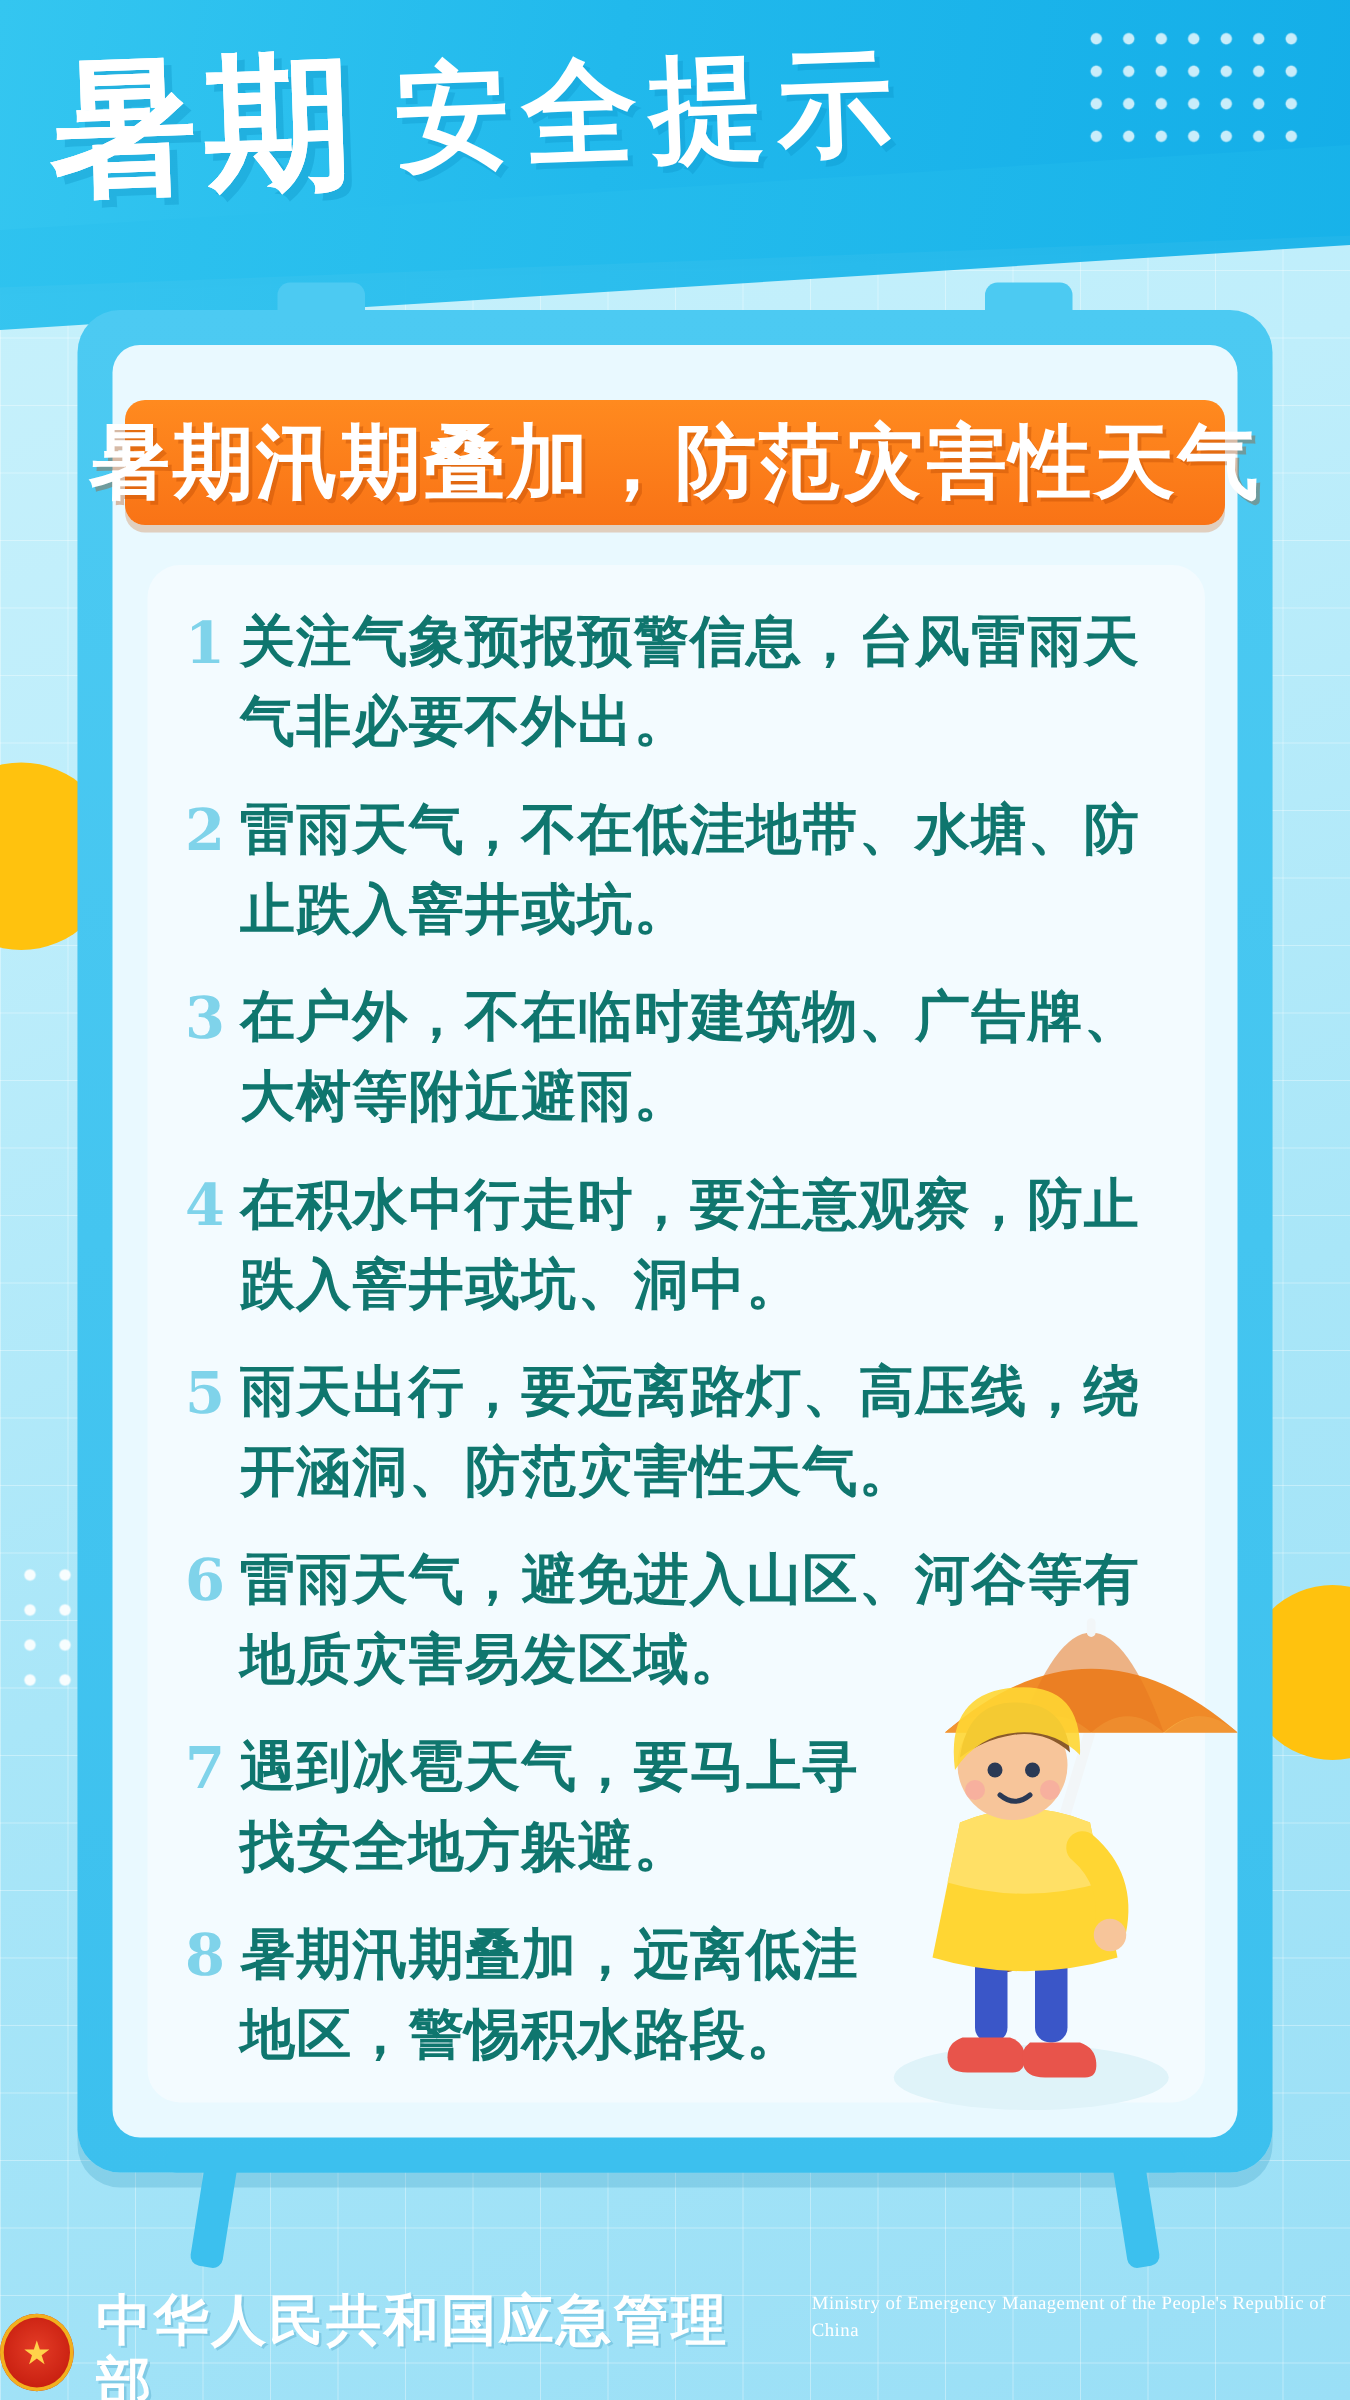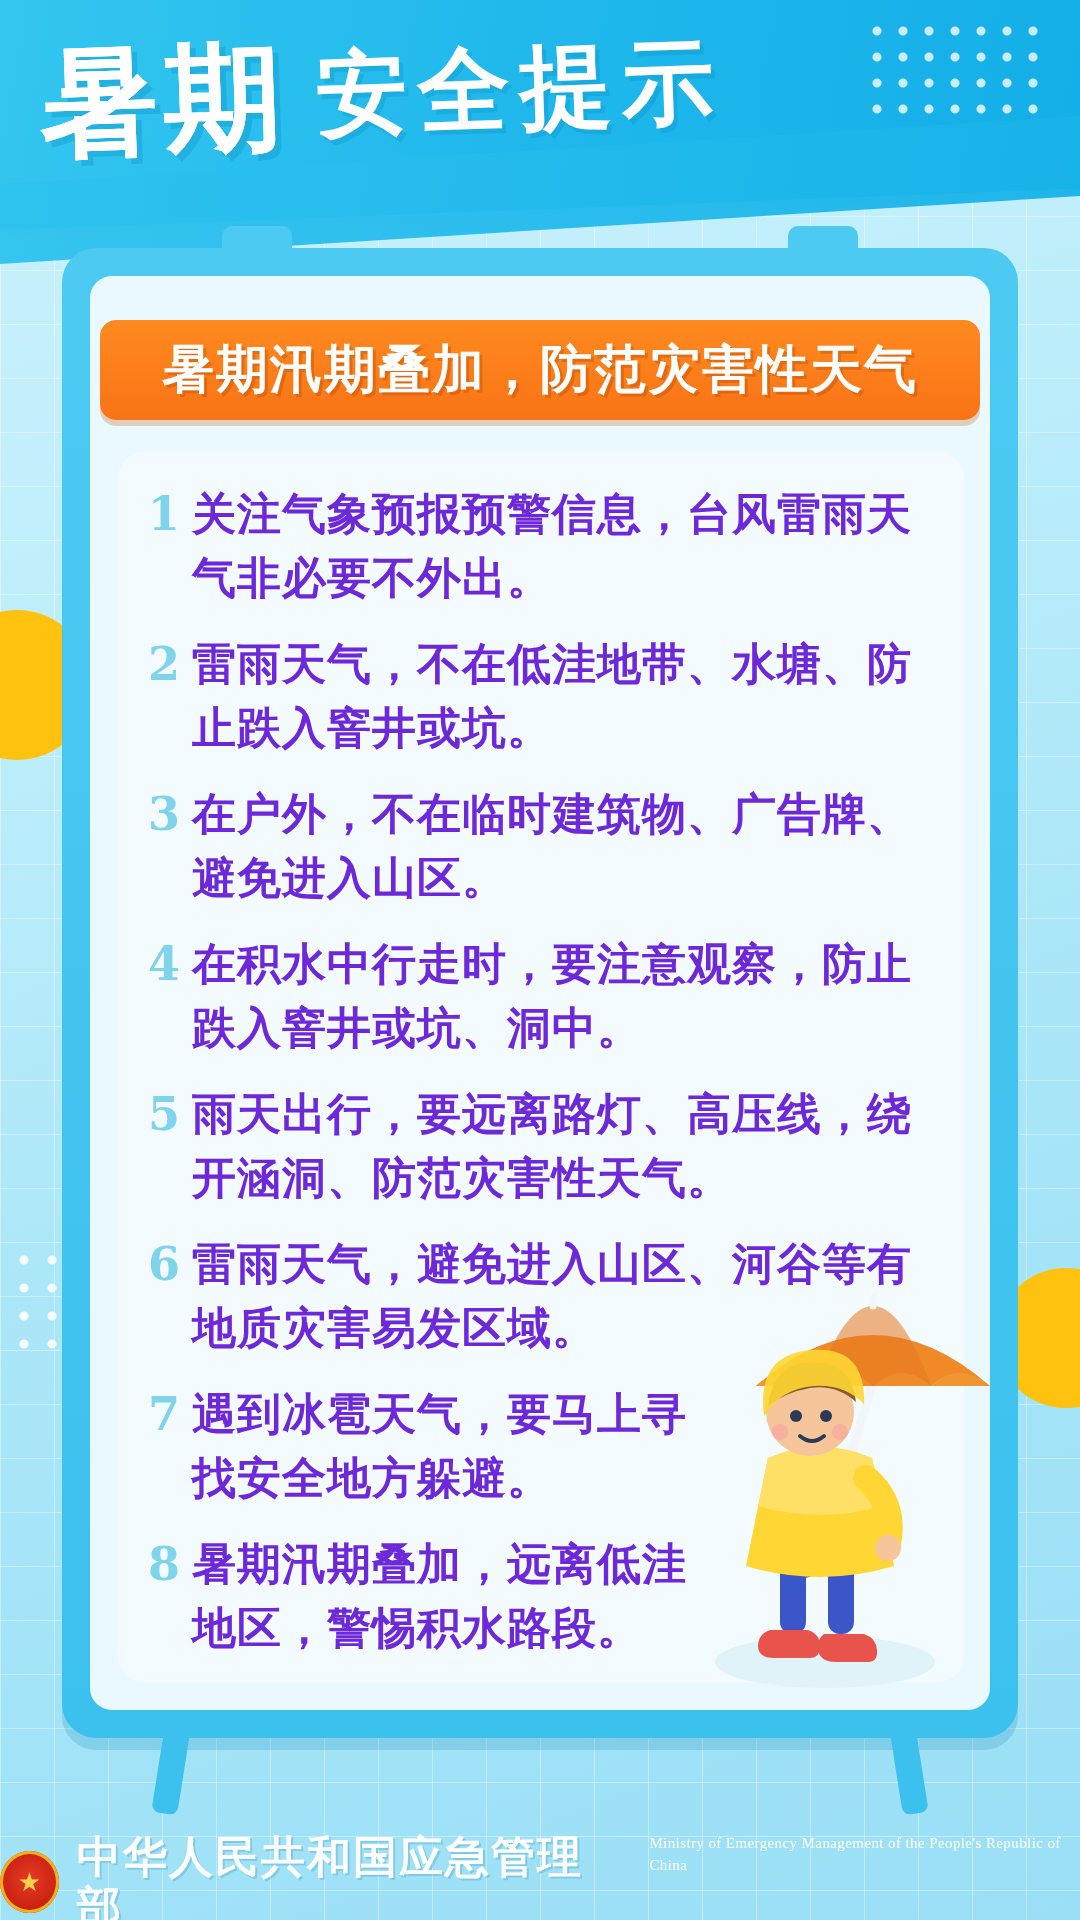--- a/index.html
+++ b/index.html
@@ -187,21 +187,21 @@
     background: linear-gradient(180deg, #ff8a1f 0%, #f97316 100%);
     border-radius: 16px;
     display: flex;
     align-items: center;
     justify-content: center;
     box-shadow: 0 6px 0 rgba(200, 85, 0, 0.25);
   }
   .banner-text {
     font-family: "DejaVu Sans", sans-serif;
     font-weight: bold;
-    font-size: 52px;
+    font-size: 65px;
     letter-spacing: 2px;
     color: #ffffff;
     text-shadow: 3px 3px 0 rgba(180, 70, 0, 0.35);
     white-space: nowrap;
   }
   
   .tips-card {
     position: absolute;
     left: 118px;
     top: 452px;
@@ -225,21 +225,21 @@
     line-height: 64px;
     color: #7fd3ea;
     text-align: center;
     font-weight: bold;
   }
   .tip-text {
     font-family: "DejaVu Sans", sans-serif;
     font-weight: bold;
     font-size: 44px;
     line-height: 64px;
-    color: #6d28d9;
+    color: #0f766e;
     letter-spacing: 1px;
   }
   .tip.narrow .tip-text { max-width: 520px; }
   
   .illustration {
     position: absolute;
     left: 660px;
     top: 1290px;
     width: 330px;
     height: 410px;
@@ -336,21 +336,21 @@
       <div class="tip-text">关注气象预报预警信息，台风雷雨天气非必要不外出。</div>
     </div>
 
     <div class="tip">
       <div class="tip-num">2</div>
       <div class="tip-text">雷雨天气，不在低洼地带、水塘、防止跌入窨井或坑。</div>
     </div>
 
     <div class="tip">
       <div class="tip-num">3</div>
-      <div class="tip-text">在户外，不在临时建筑物、广告牌、避免进入山区。</div>
+      <div class="tip-text">在户外，不在临时建筑物、广告牌、大树等附近避雨。</div>
     </div>
 
     <div class="tip">
       <div class="tip-num">4</div>
       <div class="tip-text">在积水中行走时，要注意观察，防止跌入窨井或坑、洞中。</div>
     </div>
 
     <div class="tip">
       <div class="tip-num">5</div>
       <div class="tip-text">雨天出行，要远离路灯、高压线，绕开涵洞、防范灾害性天气。</div>

